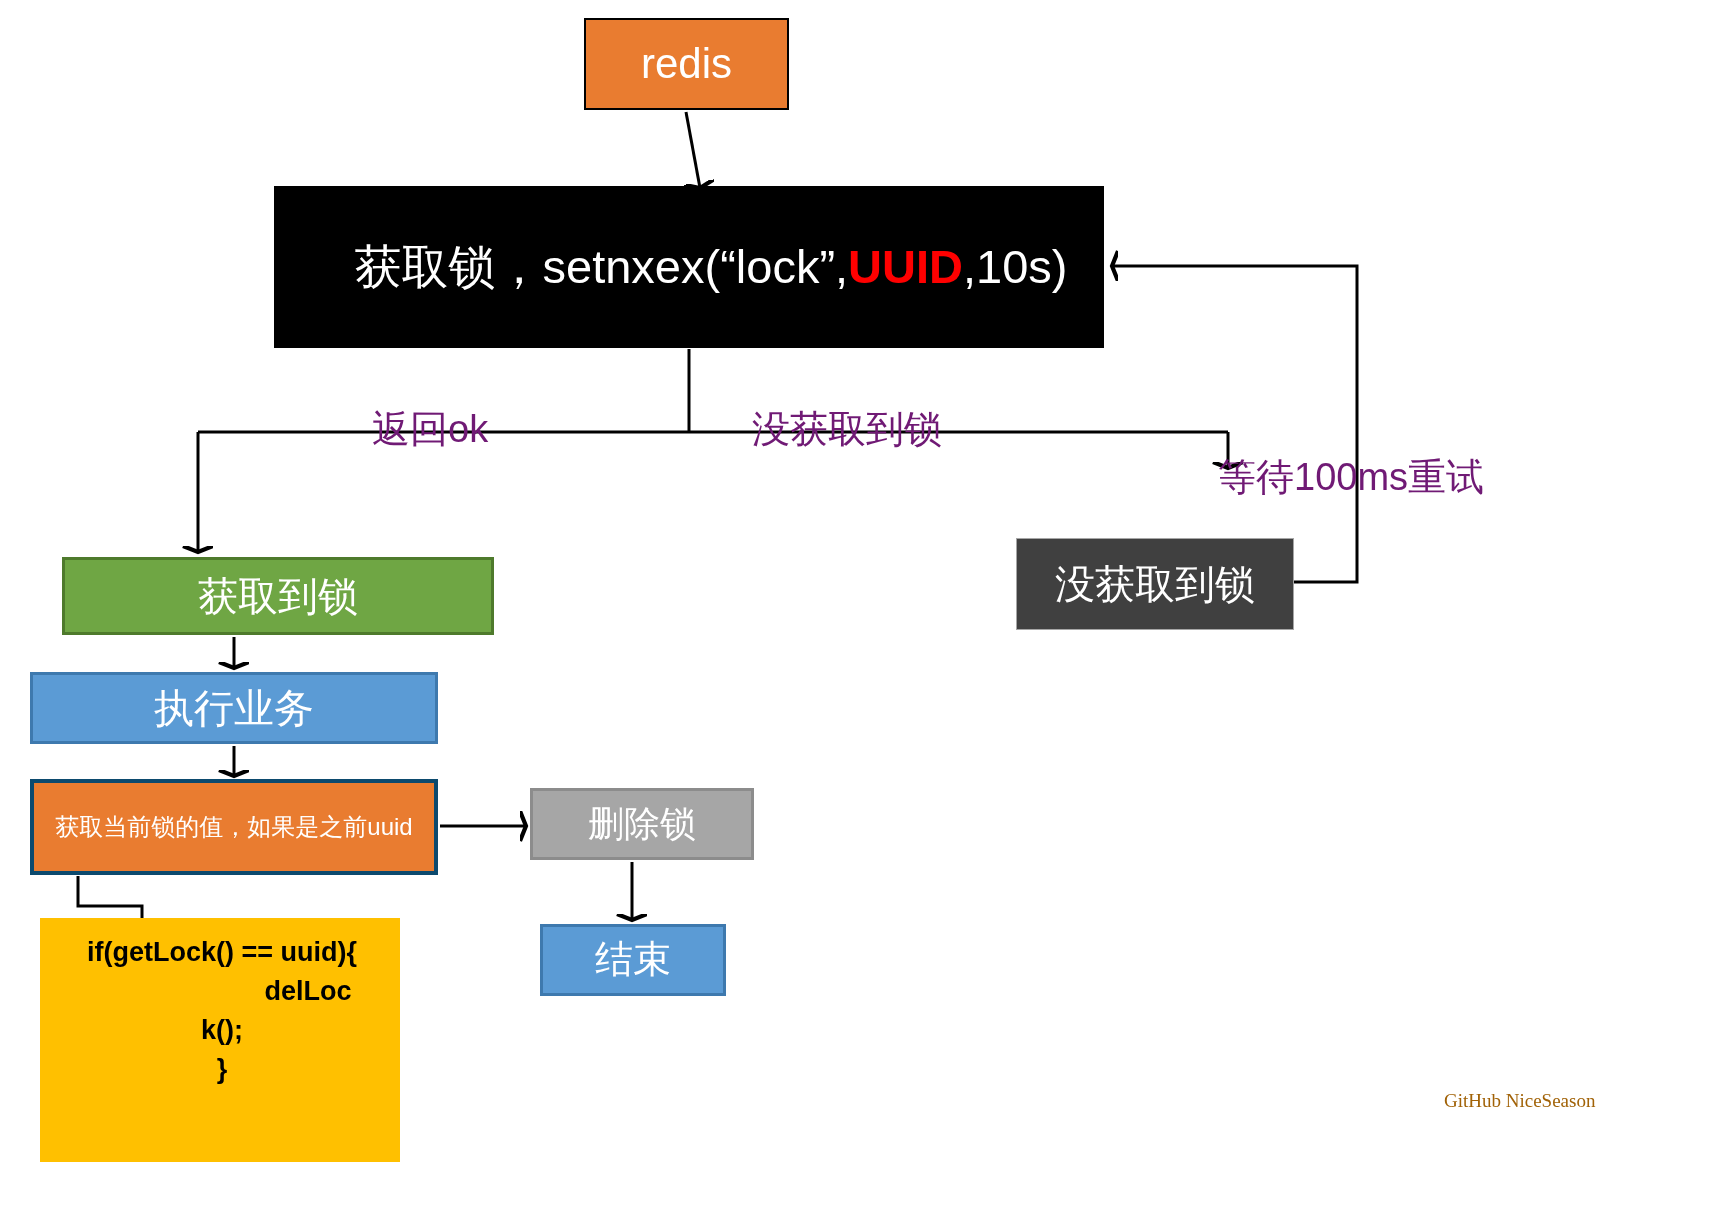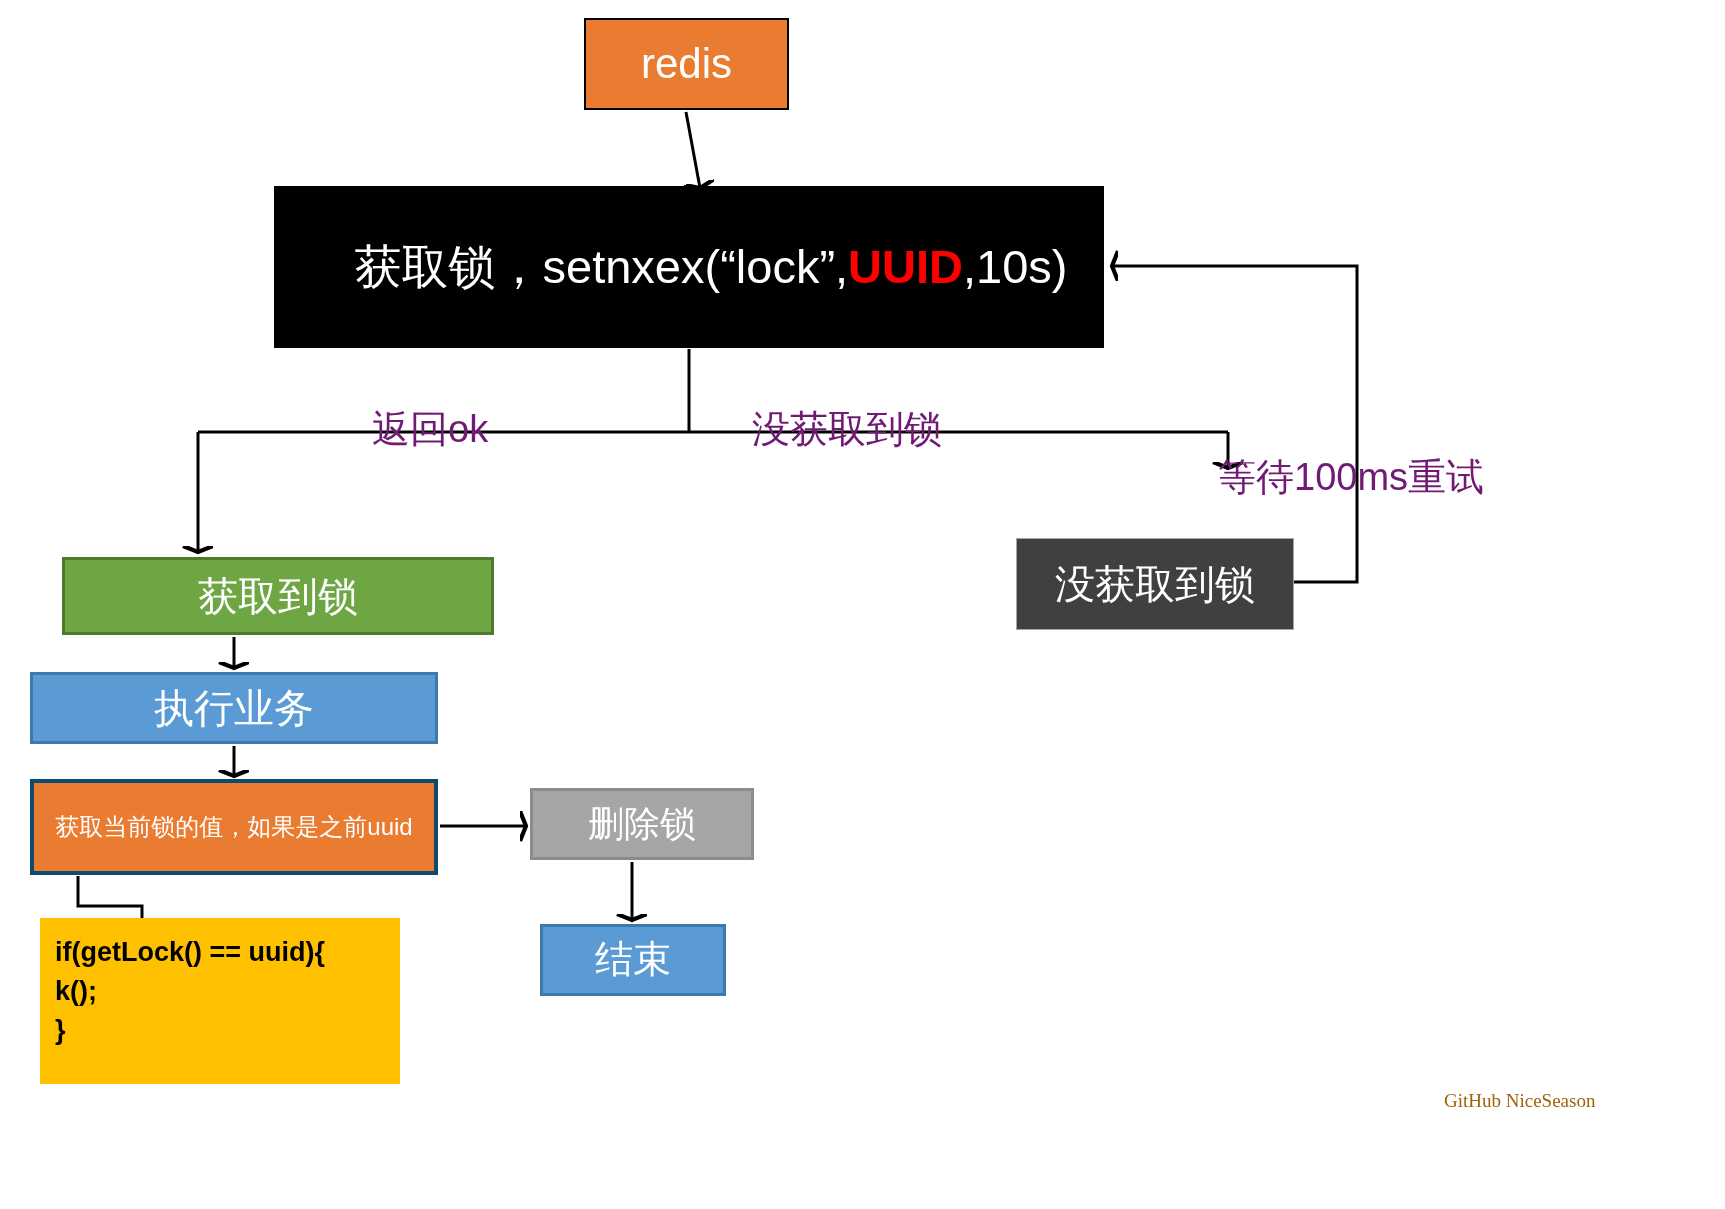--- a/index.html
+++ b/index.html
@@ -62,27 +62,27 @@
     left:530px;top:788px;width:224px;height:72px;
     background:#A6A6A6;border:3px solid #8C8C8C;
     font-size:36px;
   }
   #node-end{
     left:540px;top:924px;width:186px;height:72px;
     background:#5B9BD5;border:3px solid #3E79AE;
     font-size:38px;
   }
   #node-code{
-    left:40px;top:918px;width:360px;height:166px;
+    left:40px;top:918px;width:360px;height:244px;
     background:#FFC000;border:1px solid #FFC000;
     color:#000000;
     display:block;
     font-size:27px;
     font-weight:bold;
-    text-align:left;
+    text-align:center;
     padding:14px 10px 0 14px;
     line-height:1.45;
   }
   #node-code .code-line{white-space:pre;display:block;}
   #node-code .indent{padding-left:172px;}
 
   
   .edge-label{
     position:absolute;
     color:#701a75;
@@ -162,20 +162,21 @@
   <div class="node" id="node-del">
     <span class="lbl">删除锁</span>
   </div>
 
   <div class="node" id="node-end">
     <span class="lbl">结束</span>
   </div>
 
   <div class="node" id="node-code">
     <span class="code-line">if(getLock() == uuid){</span>
+    <span class="code-line indent">delLoc</span>
     <span class="code-line">k();</span>
     <span class="code-line">}</span>
   </div>
 
   <div class="edge-label" id="label-ok">返回ok</div>
   <div class="edge-label" id="label-null">没获取到锁</div>
   <div class="edge-label" id="label-retry">等待100ms重试</div>
 
   <div class="watermark">GitHub NiceSeason</div>
 </div>

